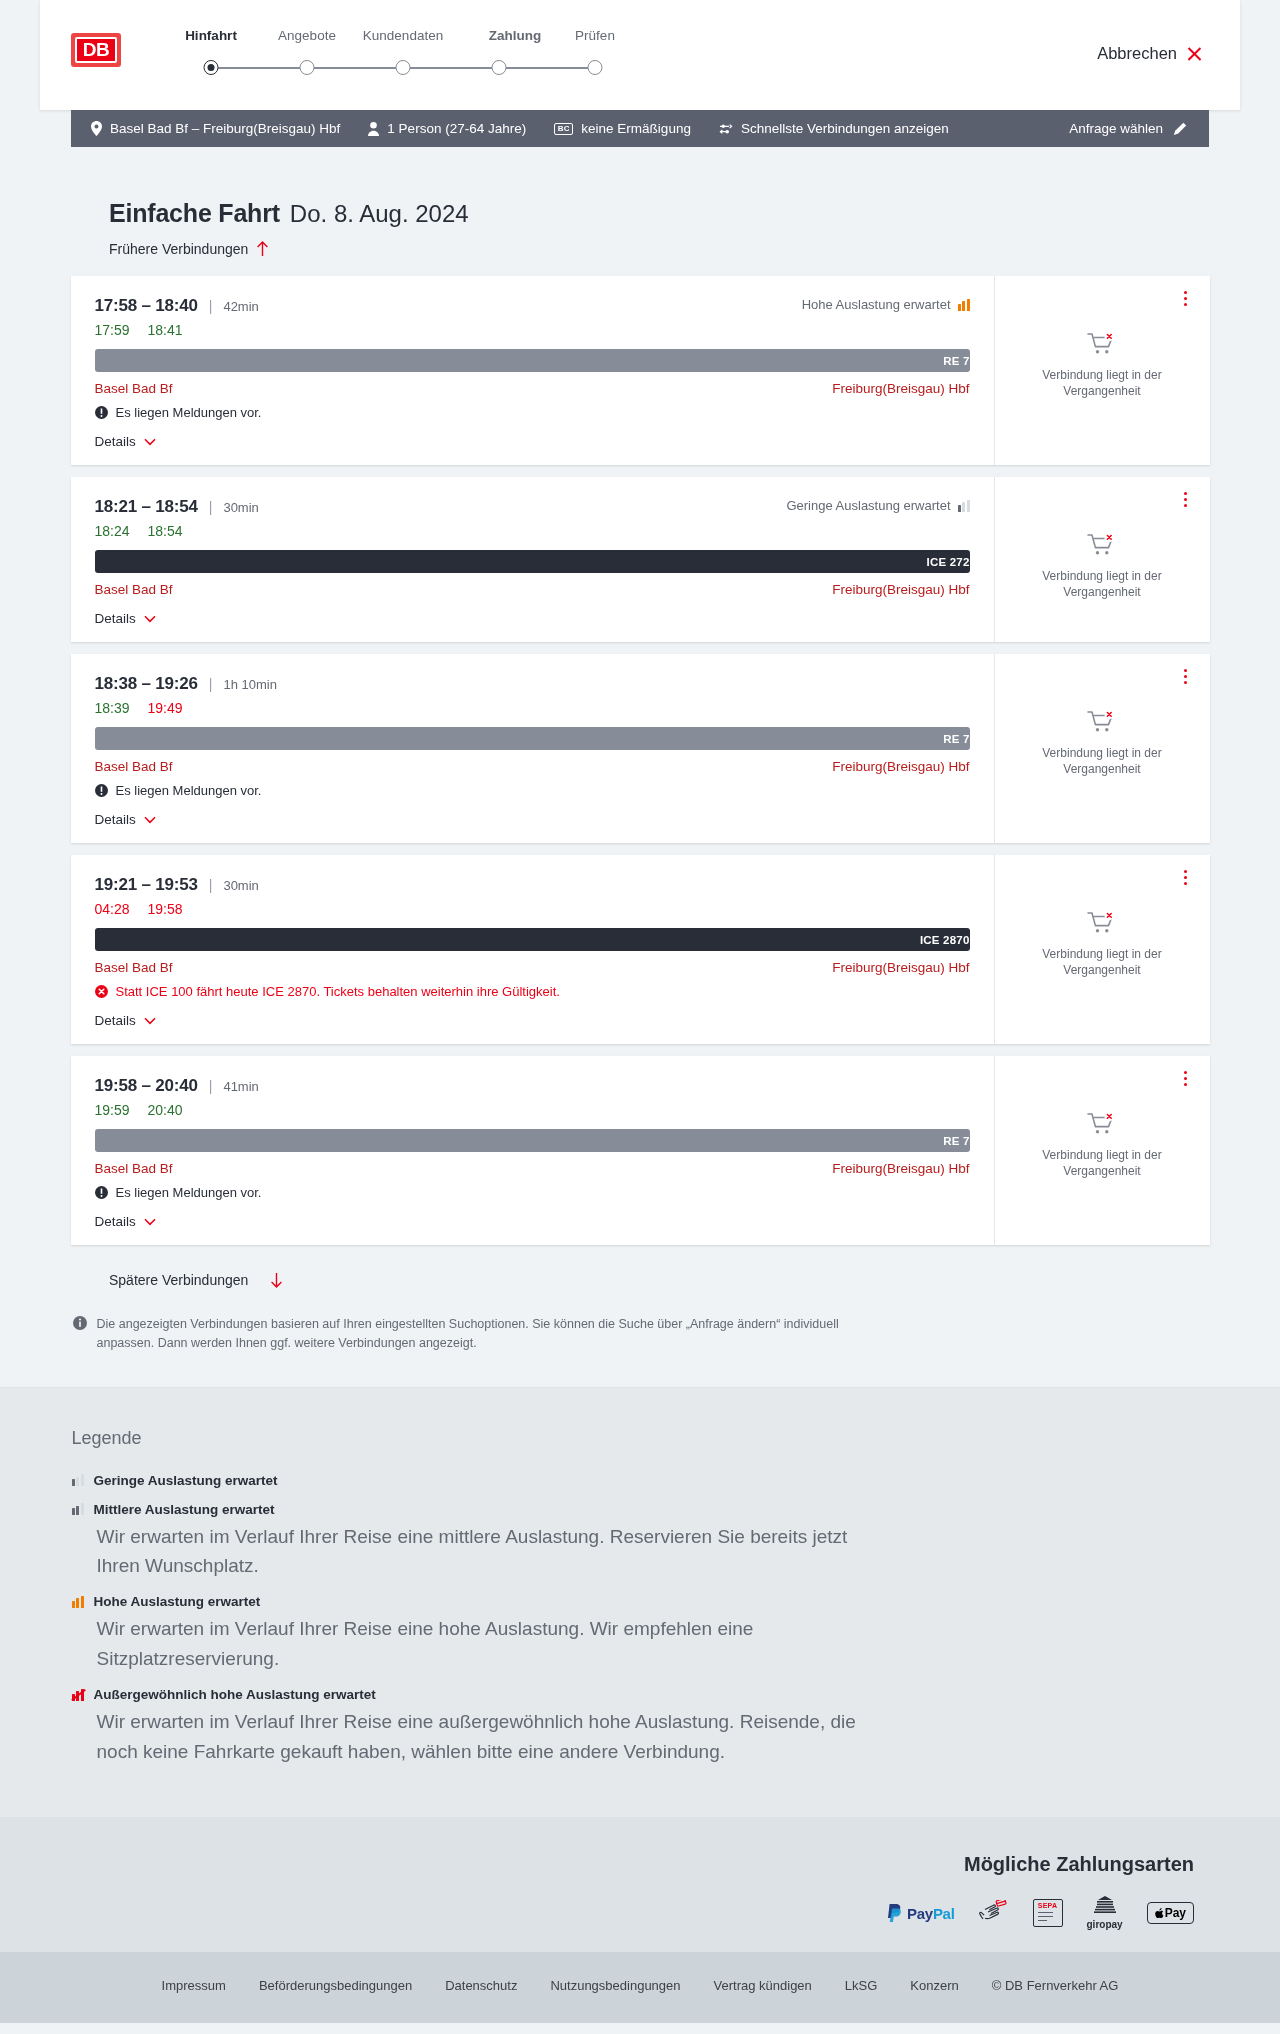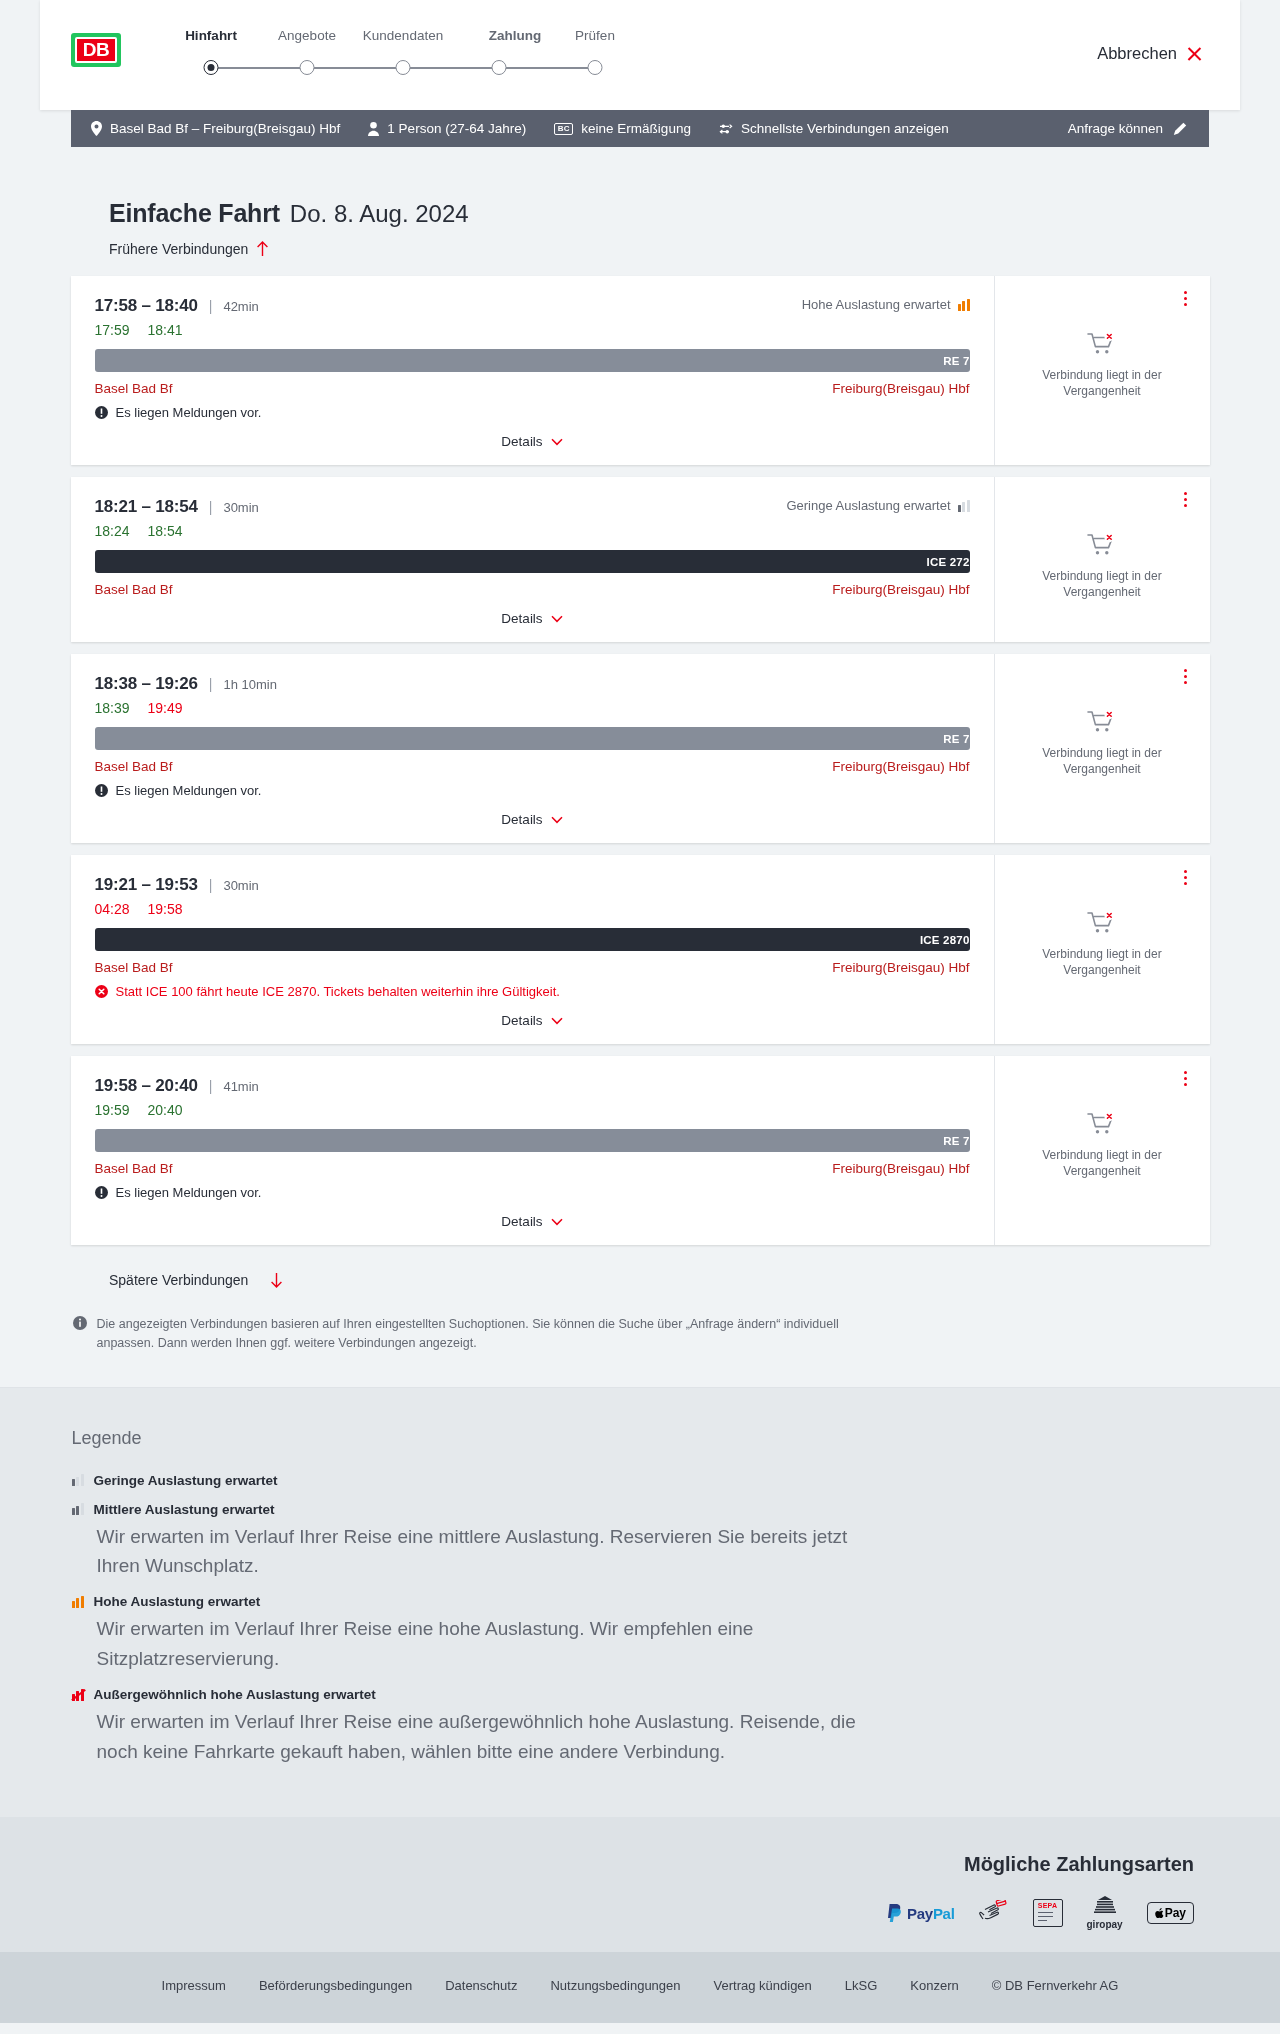--- a/index.html
+++ b/index.html
@@ -26,21 +26,21 @@
     position: relative;
     box-shadow: 0 1px 3px rgba(0,0,0,.10);
     display: flex;
     align-items: flex-start;
   }
 
   .db-logo {
     margin: 33px 0 0 31px;
     width: 50px;
     height: 34px;
-    background: #22c55e;
+    background: #ef4444;
     border-radius: 3px;
     display: flex;
     align-items: center;
     justify-content: center;
     flex: none;
   }
   .db-logo .inner {
     width: 42px; height: 26px;
     background: #ec0016;
     border: 2.5px solid #ffffff;
@@ -296,21 +296,20 @@
     text-align: right;
   }
   .row-note.info { color: #282d37; }
   .row-note.alert { color: #ec0016; }
 
   .note-ico { width: 13px; height: 13px; flex: none; }
 
   .details-row {
     margin-top: 14px;
     display: flex;
-    justify-content: center;
     align-items: center;
     gap: 8px;
     font-size: 13.5px;
     color: #282d37;
     cursor: pointer;
   }
   .chev { width: 12px; height: 8px; flex: none; }
 
   
   .conn-side {
@@ -524,21 +523,21 @@
         <circle cx="4.3" cy="3.3" r="1.7" fill="#fff"></circle>
         <circle cx="8.2" cy="8.7" r="1.7" fill="#fff"></circle>
         <path d="M10.6 1.6l2 1.7-2 1.7M3.4 7l-2 1.7 2 1.7" stroke="#fff" stroke-width="1.2" fill="none"></path>
       </svg>
       <span>Schnellste Verbindungen anzeigen</span>
     </div>
 
     <div class="sb-spacer"></div>
 
     <div class="sb-item right">
-      <span>Anfrage können</span>
+      <span>Anfrage wählen</span>
       <svg class="pencil-icon" viewBox="0 0 14 14">
         <path d="M10.4.8l2.8 2.8-8 8L.8 13l1.4-4.2z" fill="#fff"></path>
       </svg>
     </div>
   </div>
 
   <div class="content">
 
     <div class="title-row">
       <span class="title-strong">Einfache Fahrt</span>

